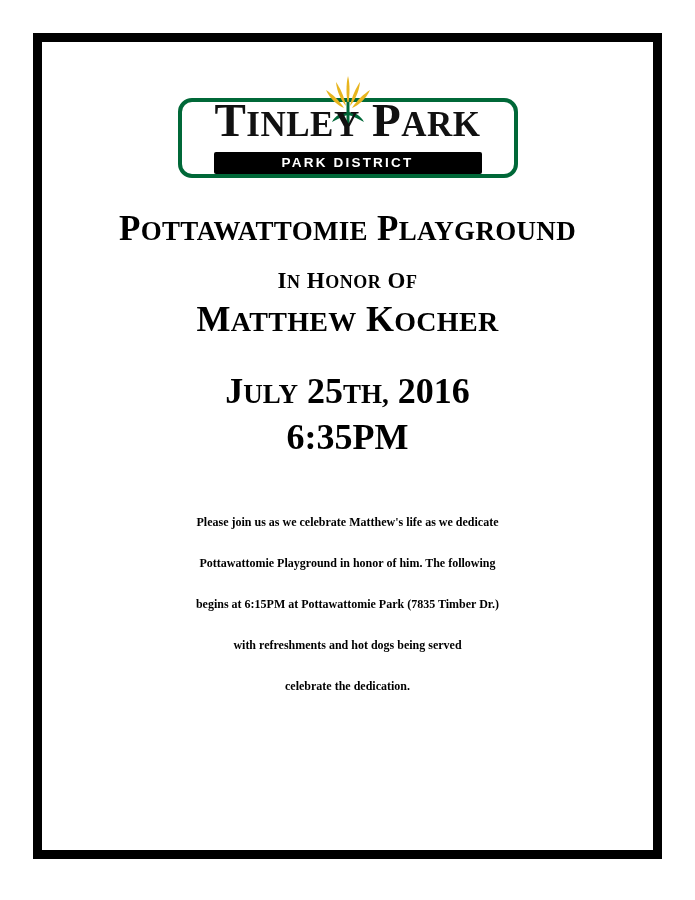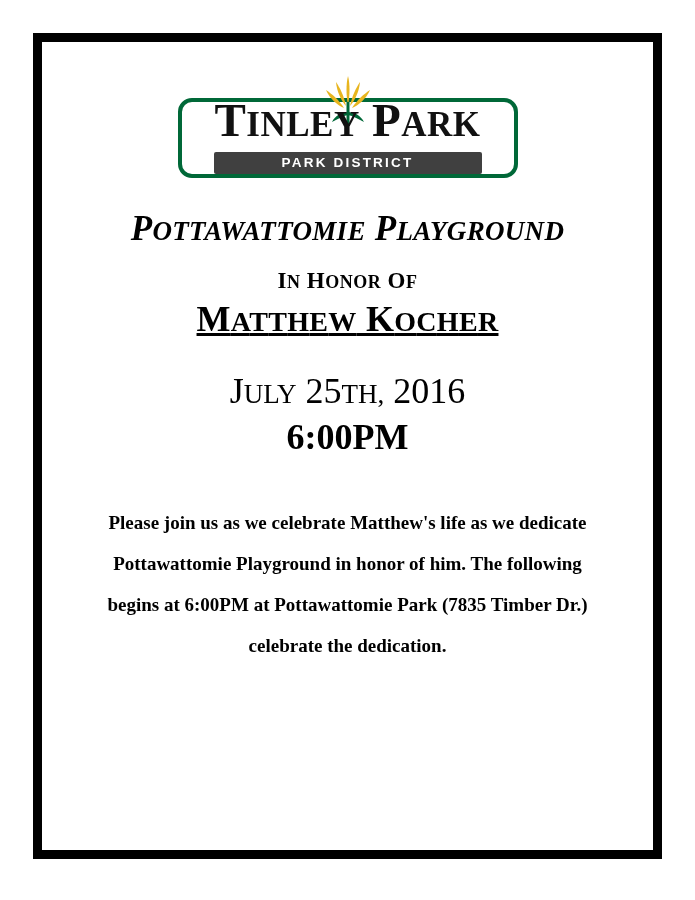--- a/index.html
+++ b/index.html
@@ -89,67 +89,65 @@
   .logo-text .sc {
     font-size: 35px;
   }
   .logo-bar {
     position: absolute;
     left: 50%;
     transform: translateX(-50%);
     top: 80px;
     width: 268px;
     height: 22px;
-    background: #404040;
+    background: #000000;
     border-radius: 2px;
     color: #ffffff;
     font-family: "Liberation Sans", sans-serif;
     font-weight: bold;
     font-size: 13.5px;
     letter-spacing: 2.2px;
     line-height: 22px;
     text-align: center;
   }
 
   
   .title {
     font-family: "Liberation Serif", serif;
     font-weight: bold;
     font-size: 35px;
     line-height: 38px;
     margin: 18px 0 0 0;
     letter-spacing: 0.3px;
-    font-style: italic;
   }
   .title .sc { font-size: 27px; }
 
   .honor {
     font-family: Liberation Serif, serif;
     font-weight: bold;
     font-size: 23px;
     line-height: 30px;
     margin: 16px 0 0 0;
     letter-spacing: 0.5px;
   }
   .honor .sc { font-size: 18px; }
 
   .name {
     font-family: "Liberation Serif", serif;
     font-weight: bold;
     font-size: 36px;
     line-height: 40px;
     margin: 2px 0 0 0;
     letter-spacing: 0.3px;
-    text-decoration: underline;
   }
   .name .sc { font-size: 28px; }
 
   .date {
     font-family: "Liberation Serif", serif;
-    font-weight: normal;
+    font-weight: bold;
     font-size: 36px;
     line-height: 43px;
     margin: 28px 0 0 0;
   }
   .date .sc { font-size: 27px; }
 
   .time {
     font-family: "Liberation Serif", serif;
     font-weight: bold;
     font-size: 36px;
@@ -158,21 +156,21 @@
   }
 
   
   .body-copy {
     margin: 44px auto 0 auto;
     width: 530px;
   }
   .body-line {
     font-family: "Liberation Serif", serif;
     font-weight: bold;
-    font-size: 19px;
+    font-size: 12px;
     line-height: 41px;
     text-align: center;
     white-space: nowrap;
   }
 </style>
 </head>
 <body>
 
 <div class="page">
   <div class="frame">
@@ -206,24 +204,25 @@
       </div>
 
       <div class="title">
         <div>P<span class="sc">O</span><span class="sc">T</span><span class="sc">T</span><span class="sc">A</span><span class="sc">W</span><span class="sc">A</span><span class="sc">T</span><span class="sc">T</span><span class="sc">O</span><span class="sc">M</span><span class="sc">I</span><span class="sc">E</span> P<span class="sc">L</span><span class="sc">A</span><span class="sc">Y</span><span class="sc">G</span><span class="sc">R</span><span class="sc">O</span><span class="sc">U</span><span class="sc">N</span><span class="sc">D</span></div>
       </div>
 
       <div class="honor">I<span class="sc">N</span> H<span class="sc">O</span><span class="sc">N</span><span class="sc">O</span><span class="sc">R</span> O<span class="sc">F</span></div>
       <div class="name">M<span class="sc">A</span><span class="sc">T</span><span class="sc">T</span><span class="sc">H</span><span class="sc">E</span><span class="sc">W</span> K<span class="sc">O</span><span class="sc">C</span><span class="sc">H</span><span class="sc">E</span><span class="sc">R</span></div>
 
       <div class="date">J<span class="sc">U</span><span class="sc">L</span><span class="sc">Y</span> 25<span class="sc">T</span><span class="sc">H</span><span class="sc">,</span> 2016</div>
-      <div class="time">6:00PM</div>
+      <div class="time">6:35PM</div>
 
       <div class="body-copy">
         <div class="body-line">Please join us as we celebrate Matthew's life as we dedicate</div>
         <div class="body-line">Pottawattomie Playground in honor of him. The following</div>
-        <div class="body-line">begins at 6:00PM at Pottawattomie Park (7835 Timber Dr.)</div>
+        <div class="body-line">begins at 6:15PM at Pottawattomie Park (7835 Timber Dr.)</div>
+        <div class="body-line">with refreshments and hot dogs being served</div>
         <div class="body-line">celebrate the dedication.</div>
       </div>
 
     </div>
   </div>
 </div>
 
 </body></html>

